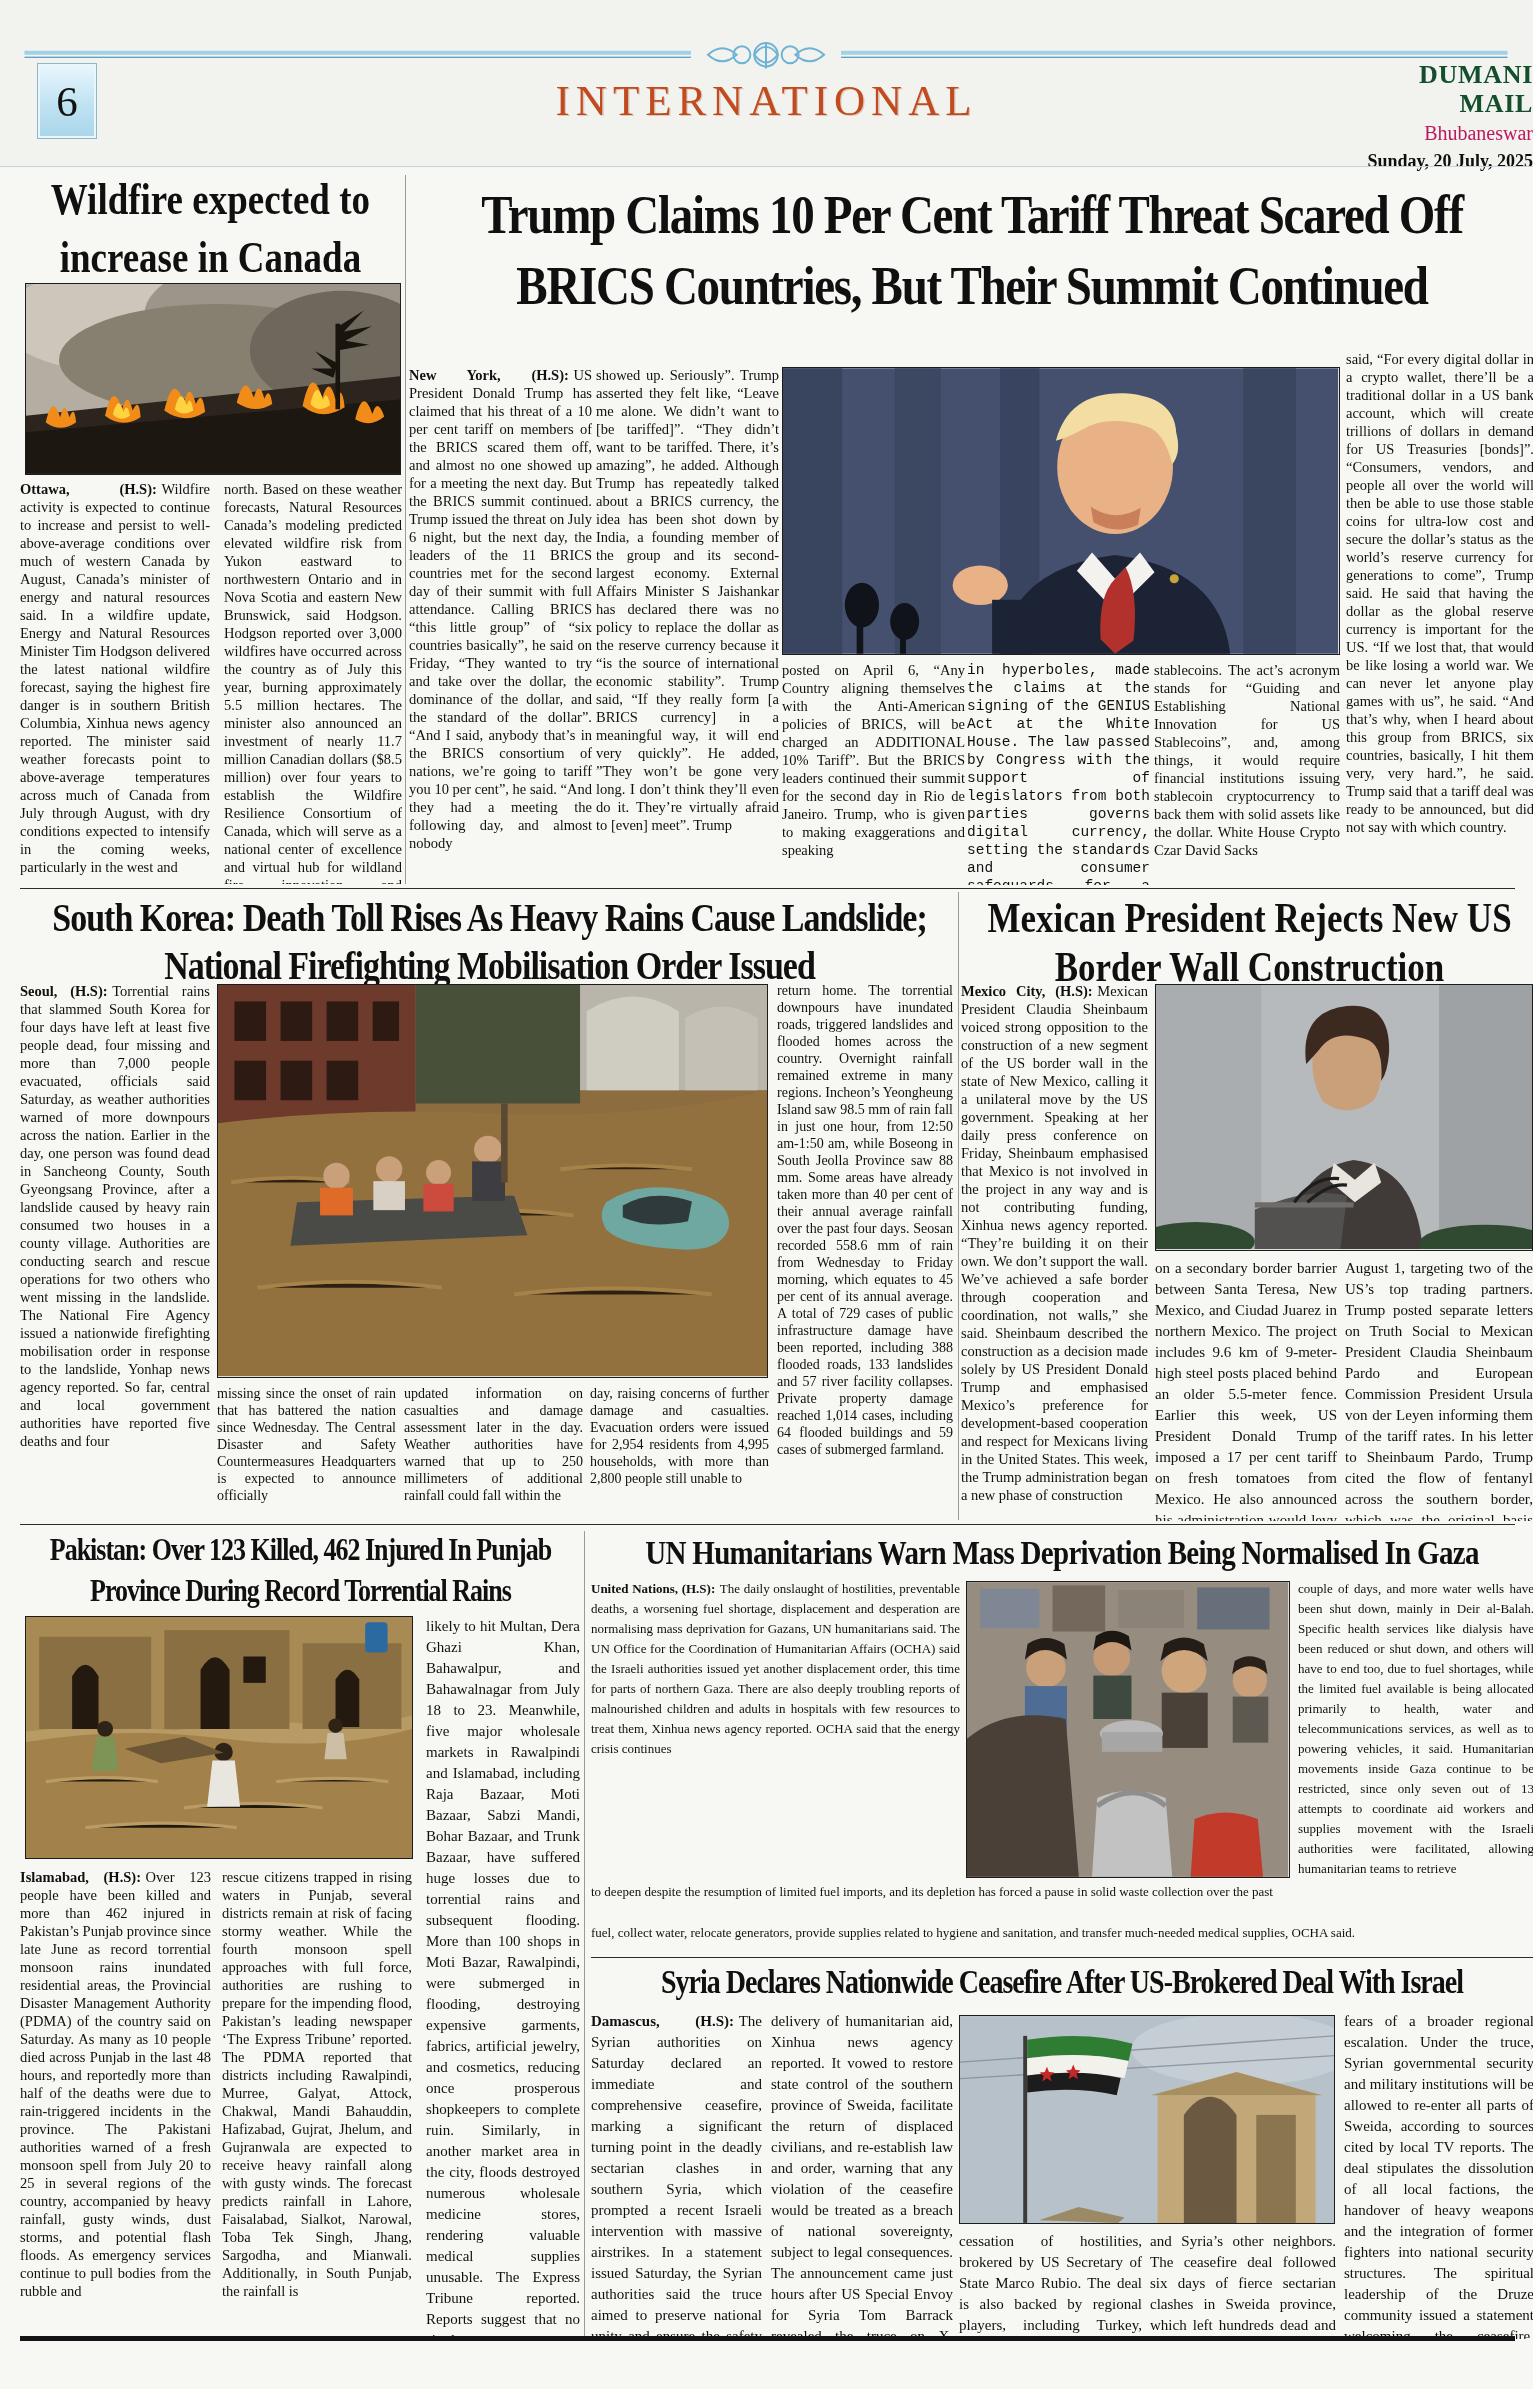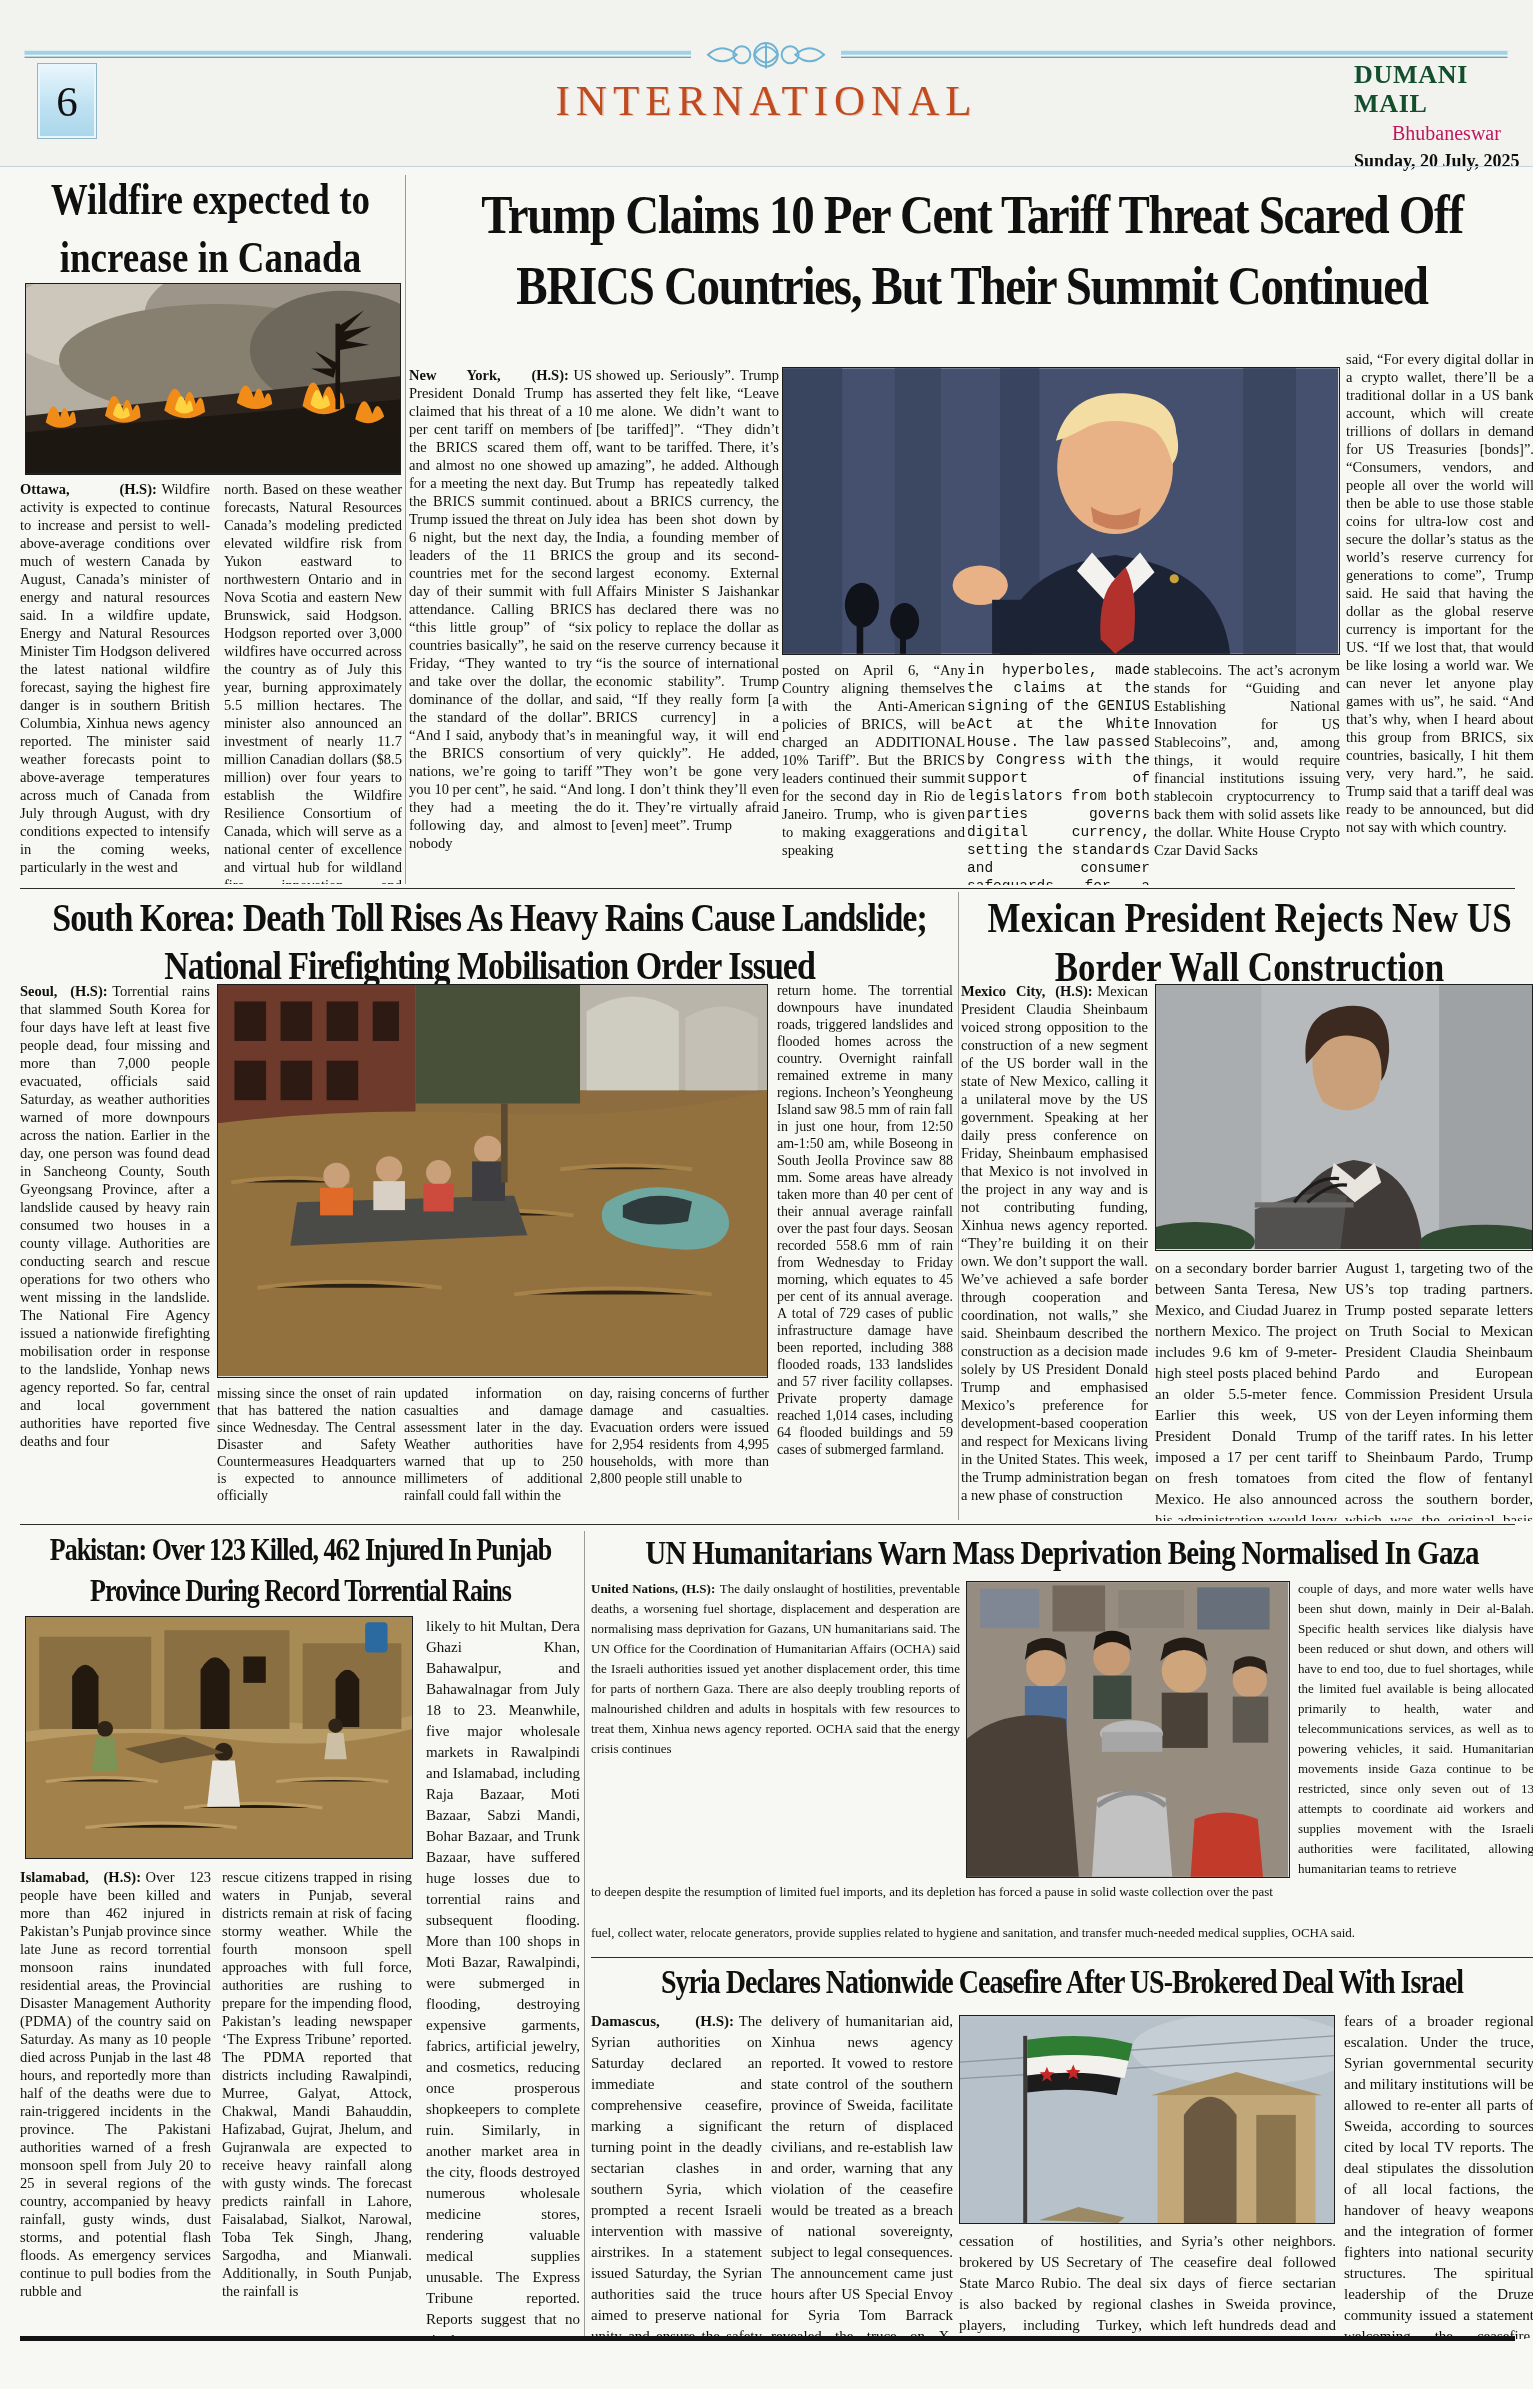--- a/index.html
+++ b/index.html
@@ -13,21 +13,21 @@
   #hr0{left:0;top:166px;width:1533px;height:0.7px;background:#c3d4dd;}
   #ornament{left:18.4px;top:41px;width:1496px;height:30px;}
   #pageno{left:37px;top:63px;width:58px;height:74px;
     background:linear-gradient(180deg,#eaf7fd 0%,#bfe2f2 55%,#a9d6ea 100%);
     border:1.3px solid #8fb5c9;box-shadow:inset 0 0 0 2px #e9f6fc;
     display:flex;align-items:center;justify-content:center;
     font-size:43px;color:#111;}
   #intl{left:0;top:76px;width:1533px;text-align:center;
     font-size:43px;letter-spacing:6px;color:#c14b1e;
     text-shadow:1.3px 1.3px 0 rgba(150,80,50,.25);}
-  #brand{left:1354px;top:61px;width:179px;}
+  #brand{left:1354px;top:61px;width:179px;text-align:right;}
   #brand .bname{font-variant:small-caps;font-weight:bold;font-size:26px;color:#134f2c;letter-spacing:0.7px;line-height:1.1;}
   #brand .bcity{font-size:20px;color:#be185d;margin-top:4px;line-height:1.1;margin-left:38px;}
   #brand .bdate{font-size:18px;font-weight:bold;color:#0e0e0e;margin-top:8px;line-height:1.1;}
   
   .hl{font-weight:bold;text-align:center;transform:scaleY(1.18);transform-origin:center top;overflow:hidden;}
   .bt {font-size:14.5px;line-height:18px;text-align:justify;overflow:hidden;}
   .bt21{font-size:14px;line-height:17px;text-align:justify;overflow:hidden;}
   .bt20{font-size:15px;line-height:21px;text-align:justify;overflow:hidden;}
   .bt26{font-size:13px;line-height:20px;text-align:justify;overflow:hidden;}
   .dl{font-weight:bold;margin-right:4.6px;}

